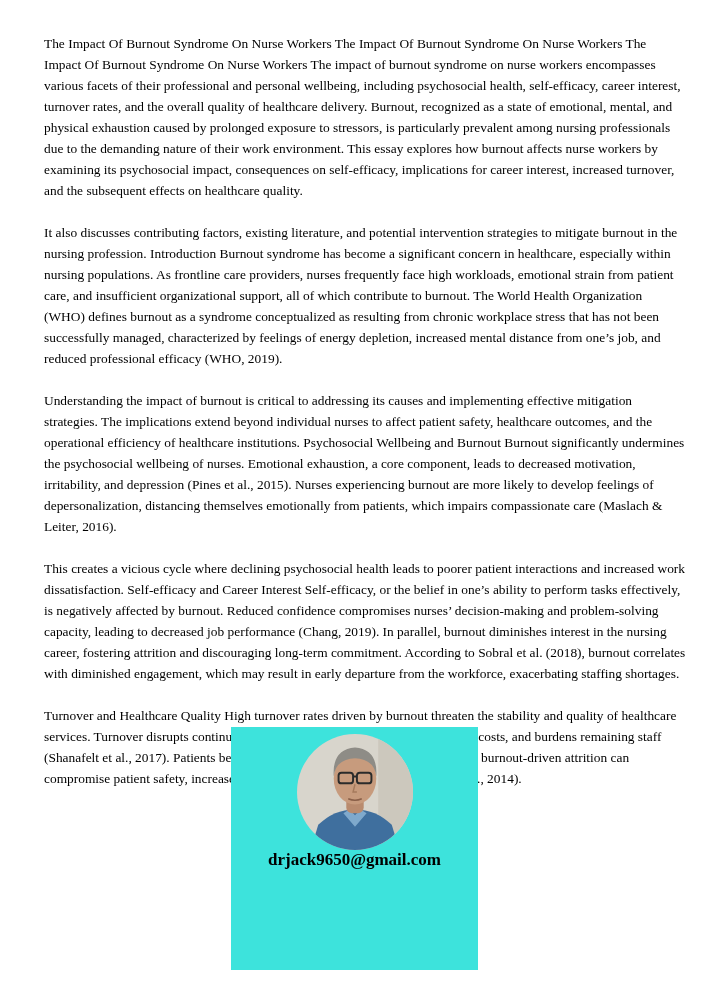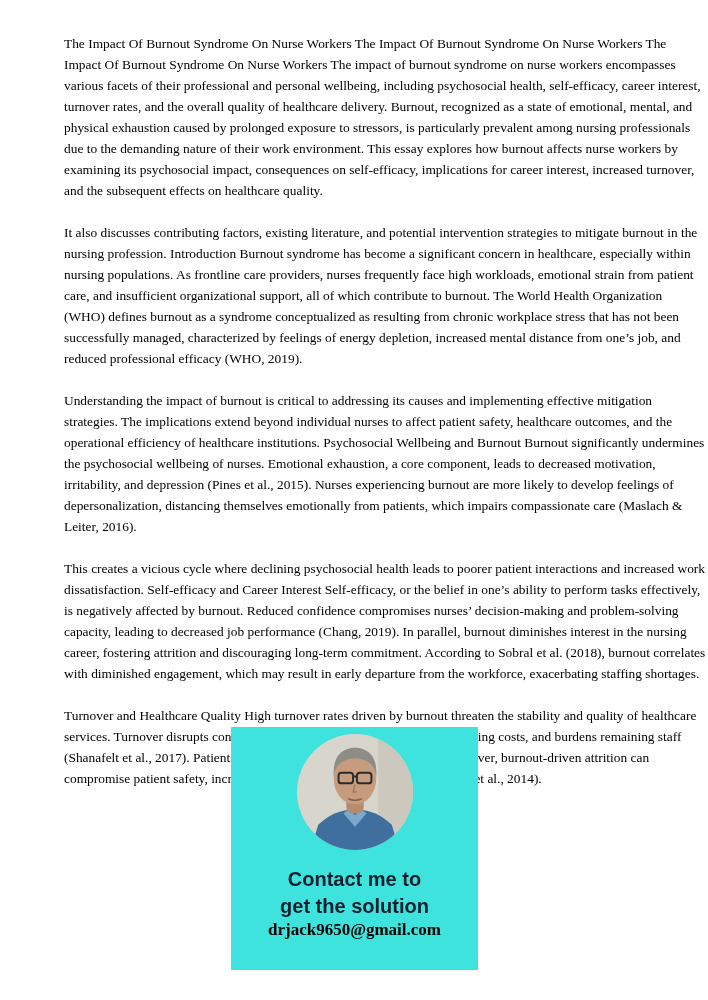--- a/index.html
+++ b/index.html
@@ -14,21 +14,21 @@
     overflow: hidden;
     font-family: "Liberation Serif", serif;
   }
   .page {
     position: absolute;
     inset: 0;
     background: #ffffff;
   }
   .doc-text {
     position: absolute;
-    left: 64px;
+    left: 44px;
     top: 33px;
     width: 642px;
     color: #000000;
     font-size: 13.4px;
     line-height: 21px;
     text-align: left;
   }
   .doc-text p {
     margin: 0 0 21px 0;
   }
@@ -105,20 +105,16 @@
         <path d="M38,44 Q36,16 60,14 Q84,16 82,44 Q80,26 60,25 Q40,26 38,44 Z" fill="#8e8c86"></path>
 
         <rect x="43" y="40" width="15" height="11" rx="3" fill="none" stroke="#2b2b2b" stroke-width="2"></rect>
         <rect x="62" y="40" width="15" height="11" rx="3" fill="none" stroke="#2b2b2b" stroke-width="2"></rect>
         <line x1="58" y1="44" x2="62" y2="44" stroke="#2b2b2b" stroke-width="2"></line>
 
         <path d="M60,52 L58,60 L62,60" fill="none" stroke="#a57a5c" stroke-width="1.5"></path>
         <path d="M53,67 Q60,70 67,67" fill="none" stroke="#8a5f48" stroke-width="1.5"></path>
       </svg>
     </div>
-    <div class="ad-lines">
-      <div>Contact me to</div>
-      <div>get the solution</div>
-    </div>
     <div class="ad-email">drjack9650@gmail.com</div>
   </div>
 
 </div>
 
 </body></html>

